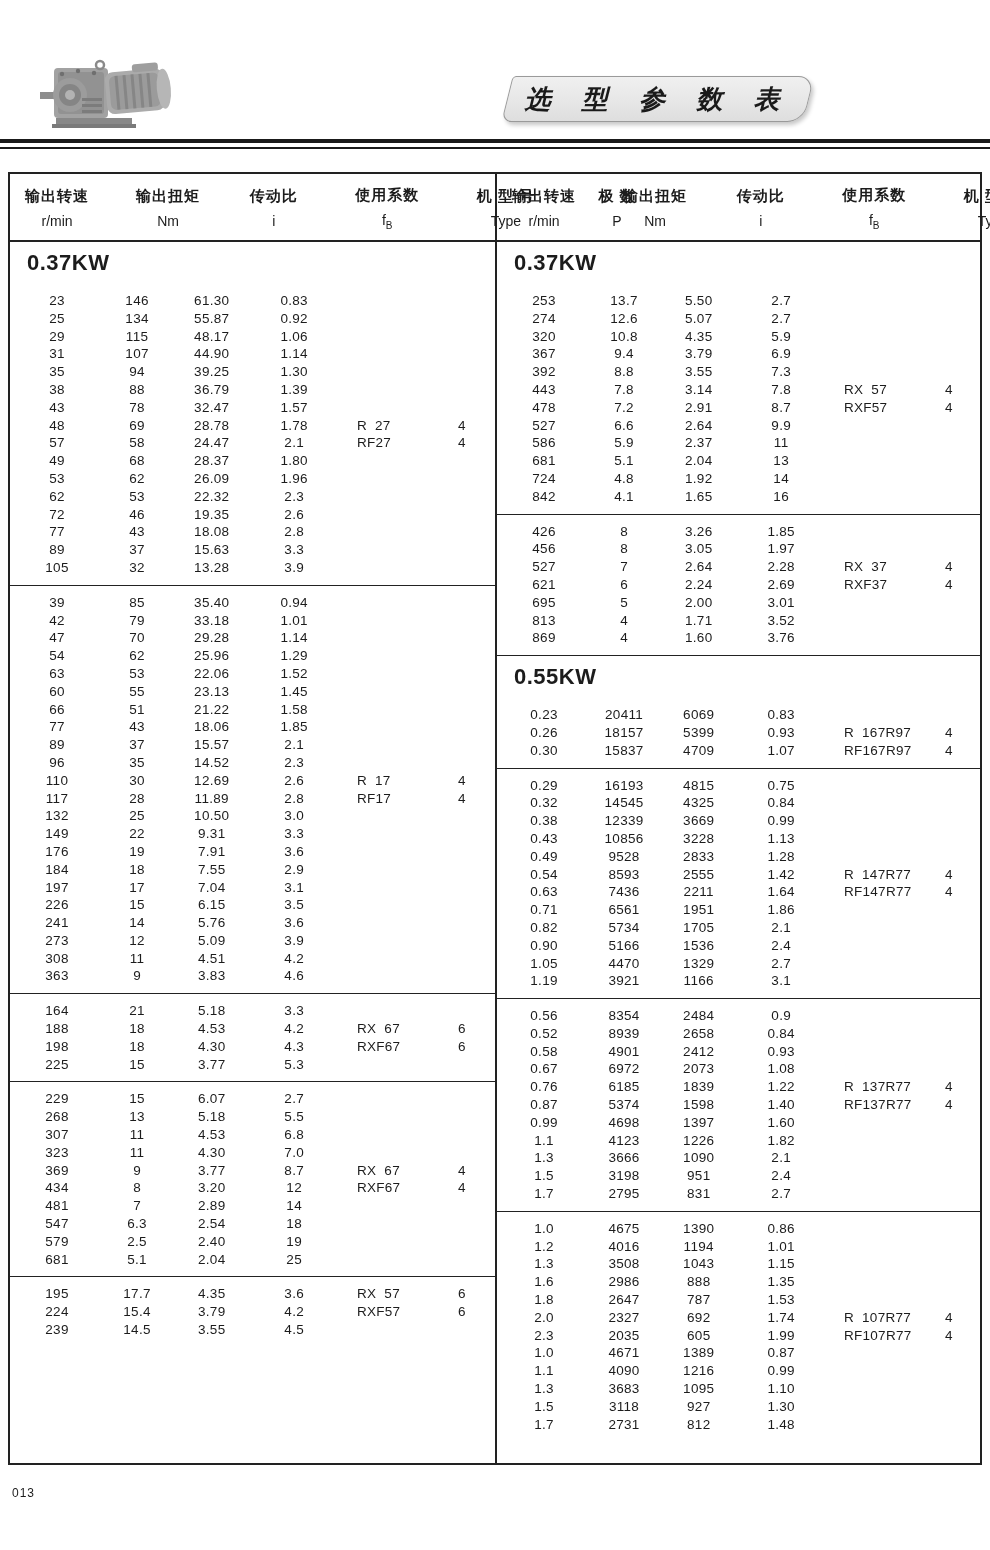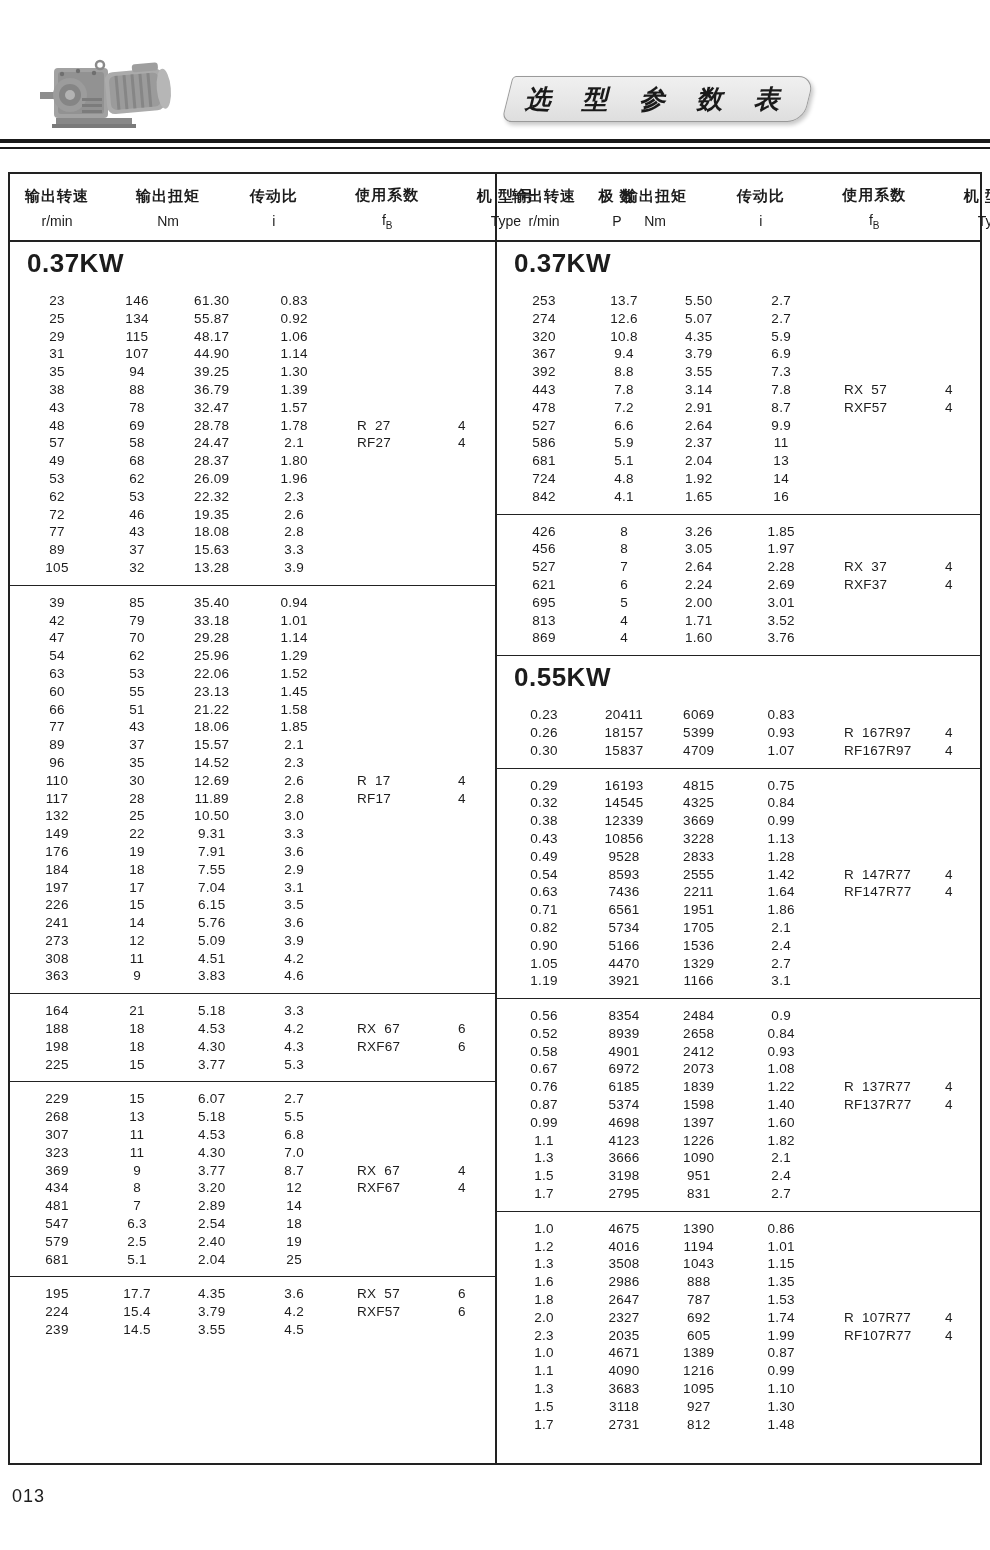--- a/index.html
+++ b/index.html
@@ -36,31 +36,31 @@
     height:66px;border-bottom:2px solid #222;flex:0 0 auto;
     display:grid;grid-template-columns:19.4% 13.6% 17.2% 16.8% 19.4% 13.6%;gap:31px;
   }
   .hcell{display:flex;flex-direction:column;align-items:center;justify-content:center;gap:7px;padding-top:2px;}
   .hcn{font-size:15px;font-weight:bold;letter-spacing:1px;white-space:nowrap;}
   .hunit{font-size:14px;}
   .hunit sub{font-size:10px;}
   .body{flex:1 1 auto;display:flex;flex-direction:column;}
   .sec-title{
     flex:0 0 auto;height:42px;display:flex;align-items:center;
-    padding-left:17px;font-size:26px;font-weight:bold;letter-spacing:.5px;
+    padding-left:17px;font-size:22px;font-weight:bold;letter-spacing:.5px;
   }
   .block{flex:0 0 auto;padding:8px 0;}
   .bt{border-top:1.5px solid #222;}
   .row{
     display:grid;grid-template-columns:19.4% 13.6% 17.2% 16.8% 19.4% 13.6%;
     height:17.8px;line-height:17.8px;font-size:13.5px;letter-spacing:.3px;
   }
   .cell{text-align:center;white-space:pre;overflow:visible;}
   .c-type{text-align:left;padding-left:22px;}
-  .page-number{position:absolute;left:12px;top:1486px;font-size:18px;letter-spacing:1px;}
+  .page-number{position:absolute;left:12px;top:1486px;font-size:12px;letter-spacing:1px;}
 </style>
 </head>
 <body>
 
 <div class="page">
 
   <div class="photo">
     <svg width="150" height="78" viewBox="0 0 150 78" aria-hidden="true">
 
       <rect x="2" y="36" width="16" height="7" fill="#8d8d8d"></rect>

